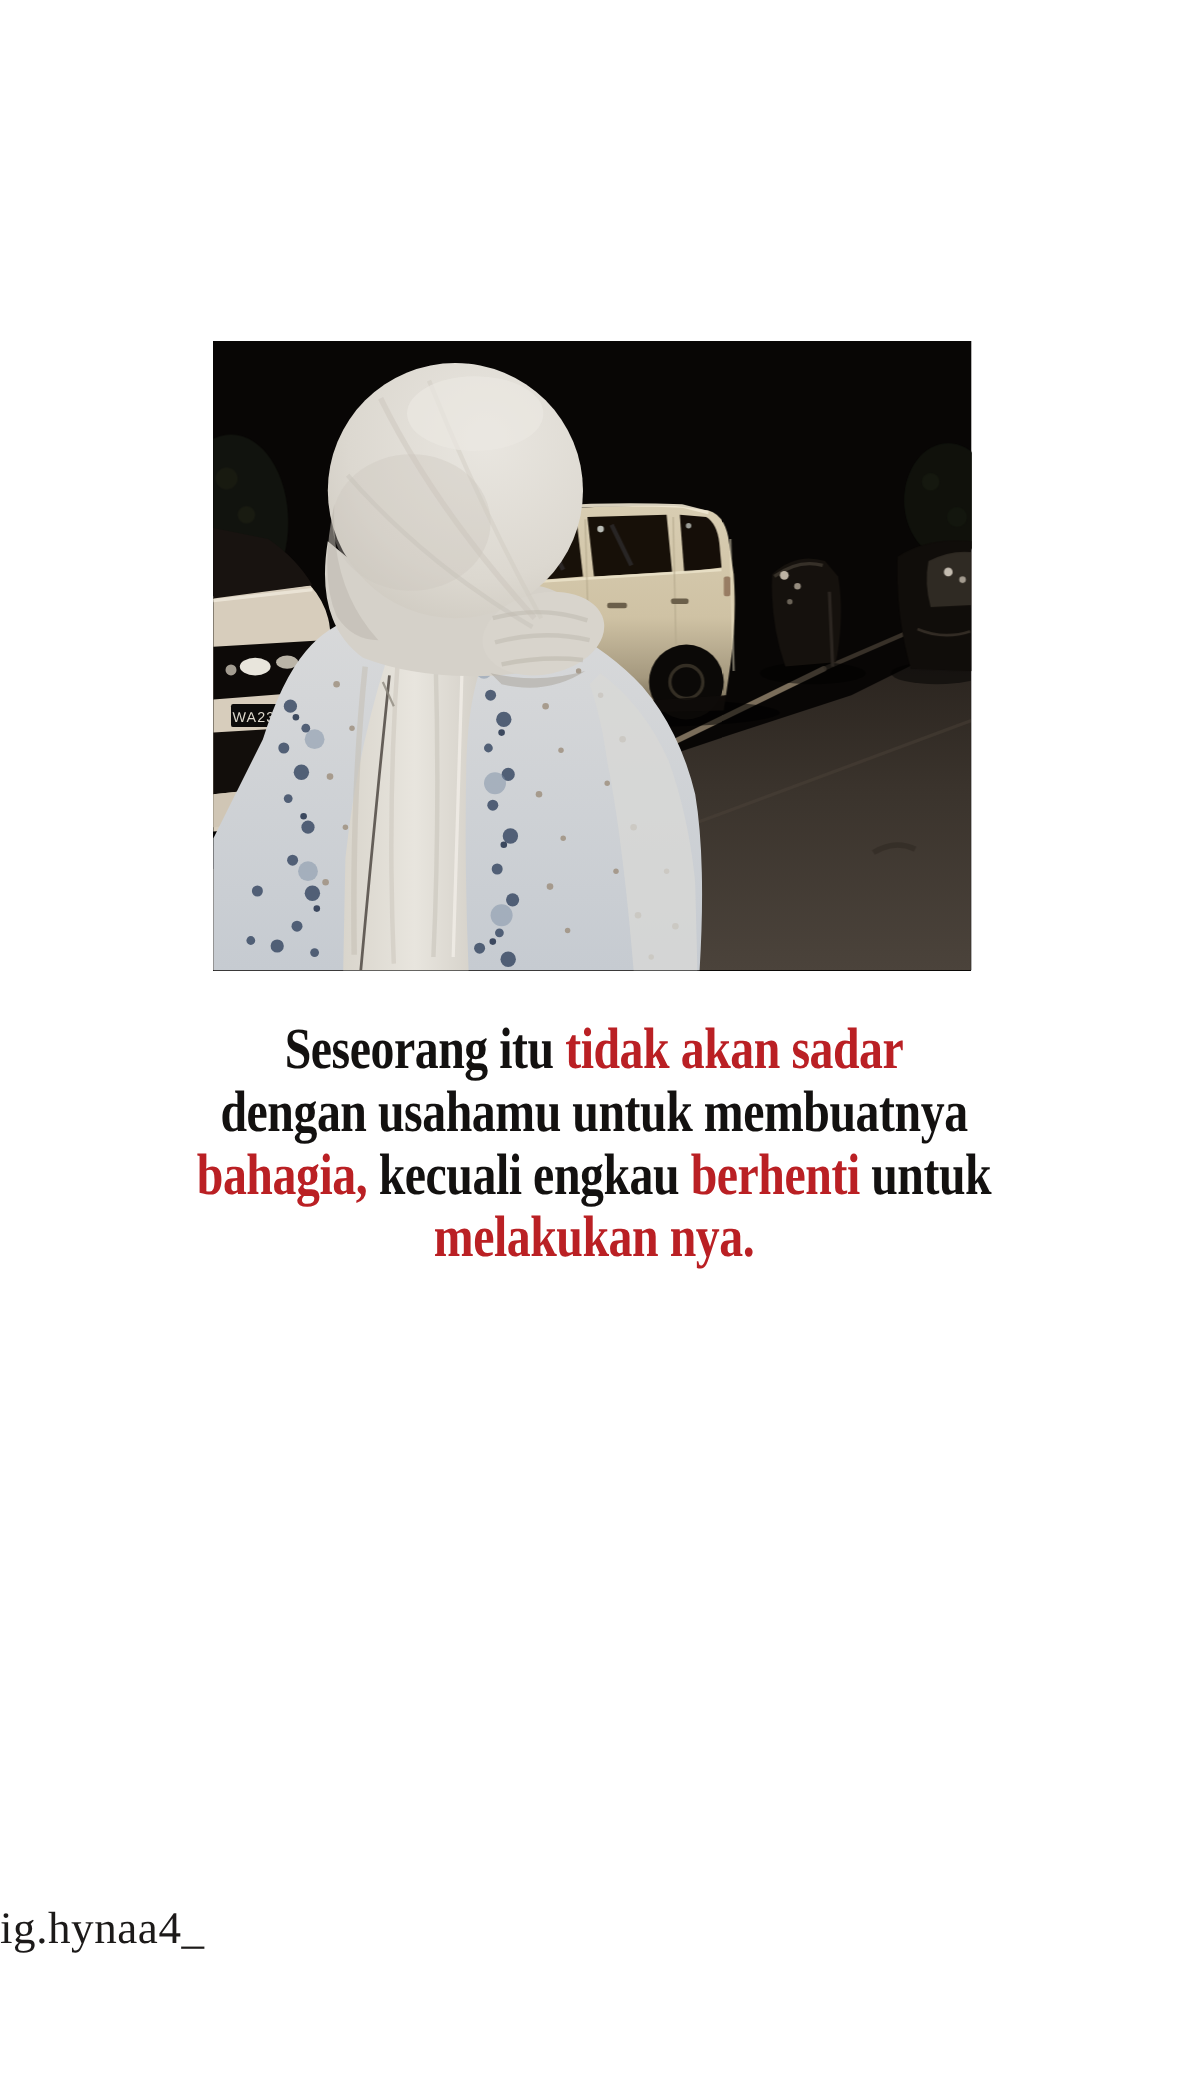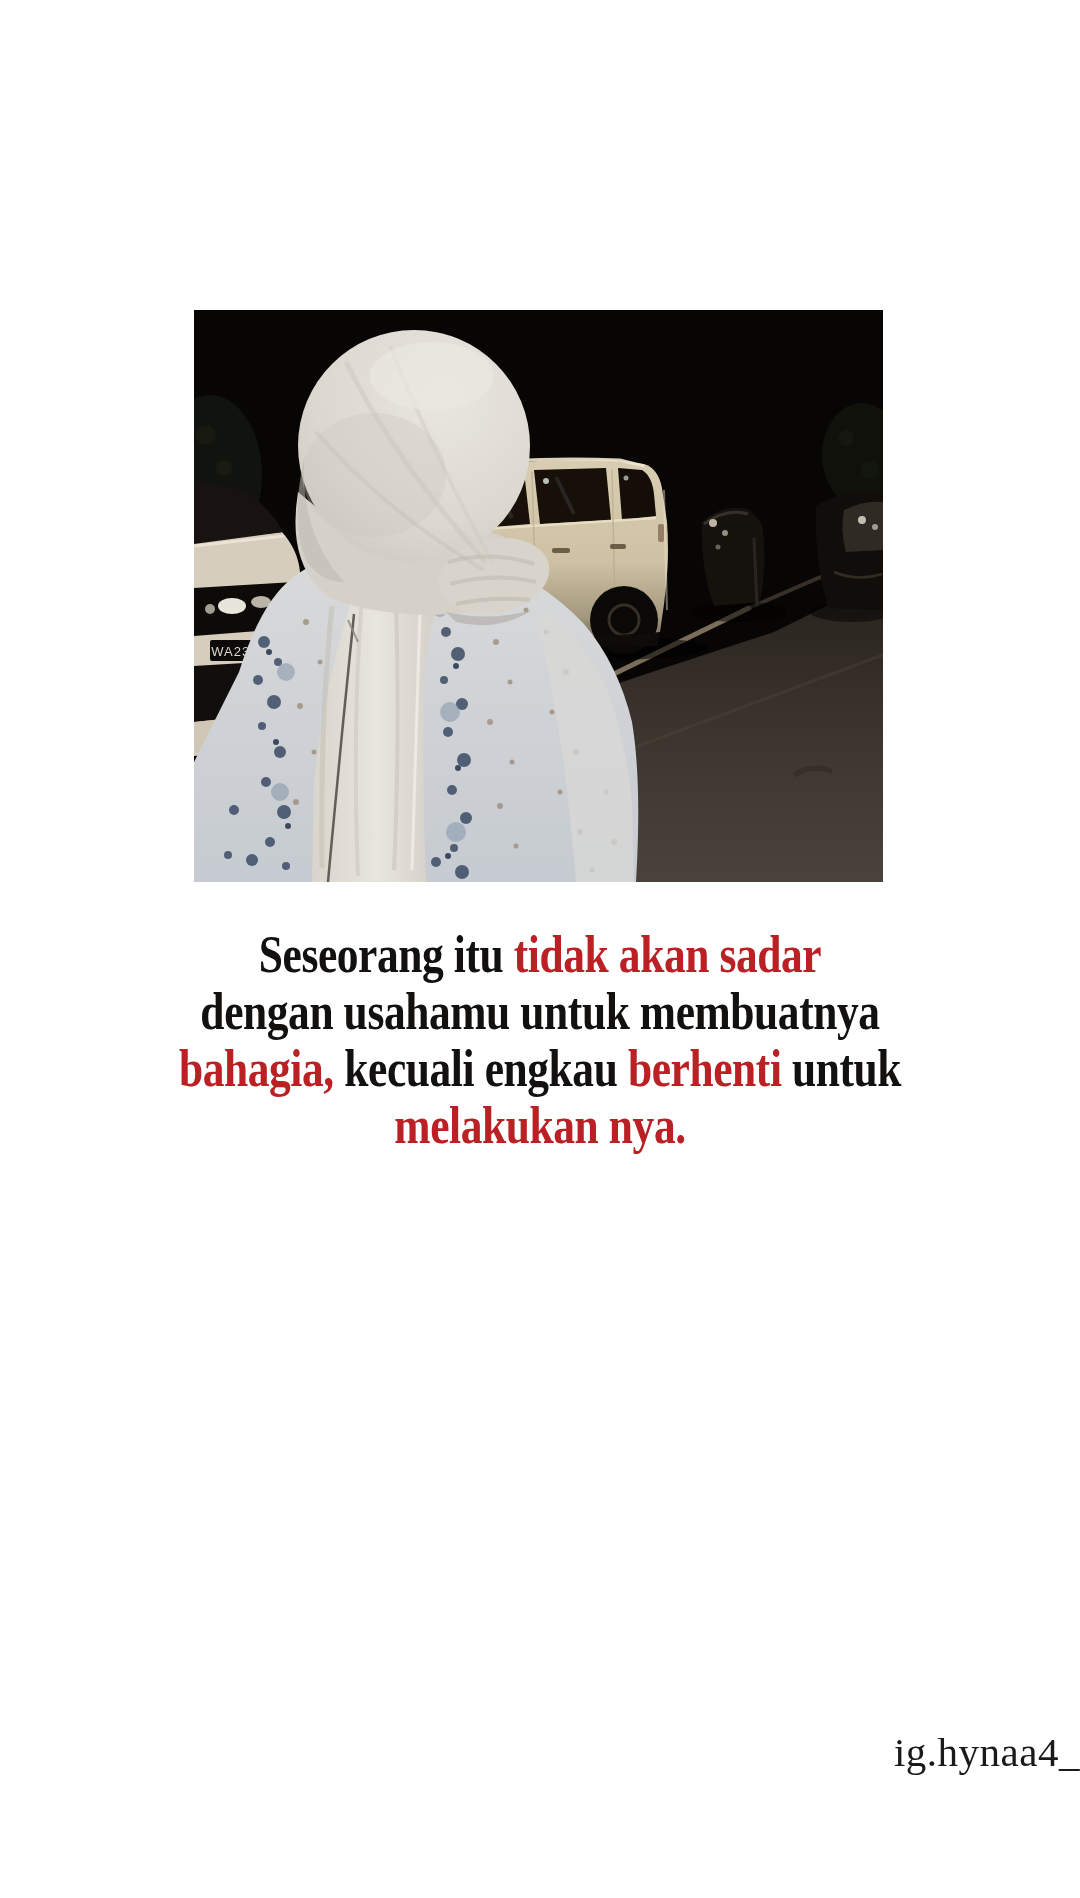--- a/index.html
+++ b/index.html
@@ -33,21 +33,21 @@
     letter-spacing:-0.5px;
     transform:scaleX(0.82);
     transform-origin:50% 0;
     white-space:nowrap;
   }
   .qb{color:var(--text-black);}
   .qr{color:var(--accent-red);}
   .watermark{
     position:absolute;
     left:0;right:0;top:1728px;
-    text-align:right;
+    text-align:left;
     font-size:41px;
     font-weight:400;
     color:#1c1a19;
     letter-spacing:0.5px;
   }
 </style>
 </head>
 <body>
 
 <div class="page">

